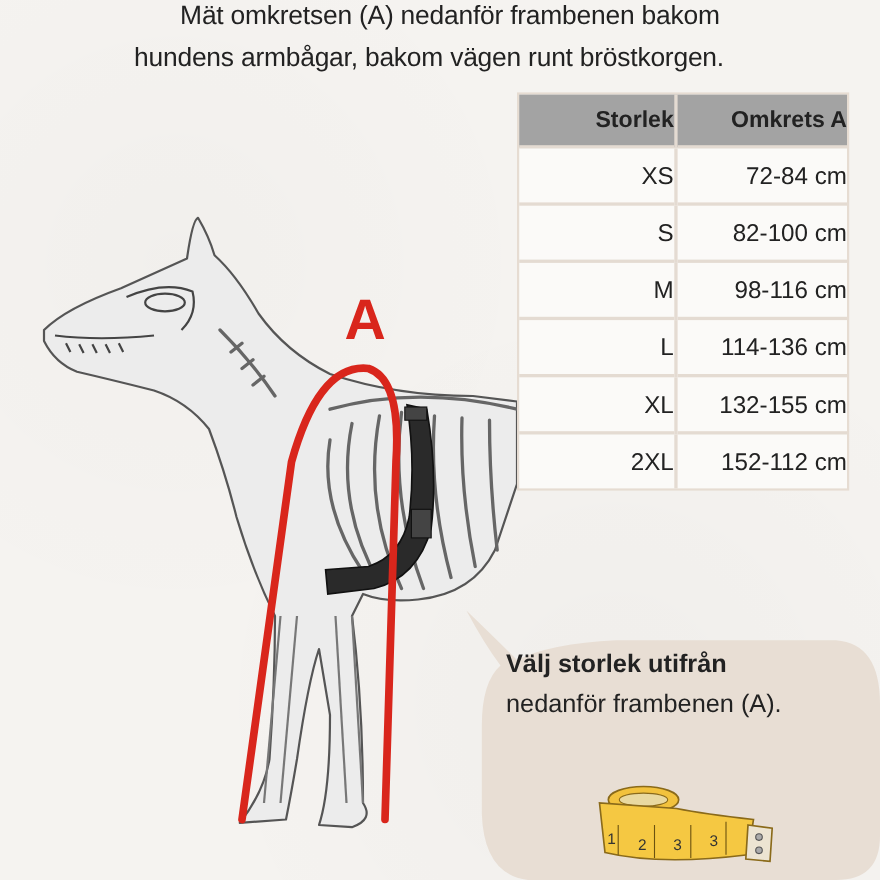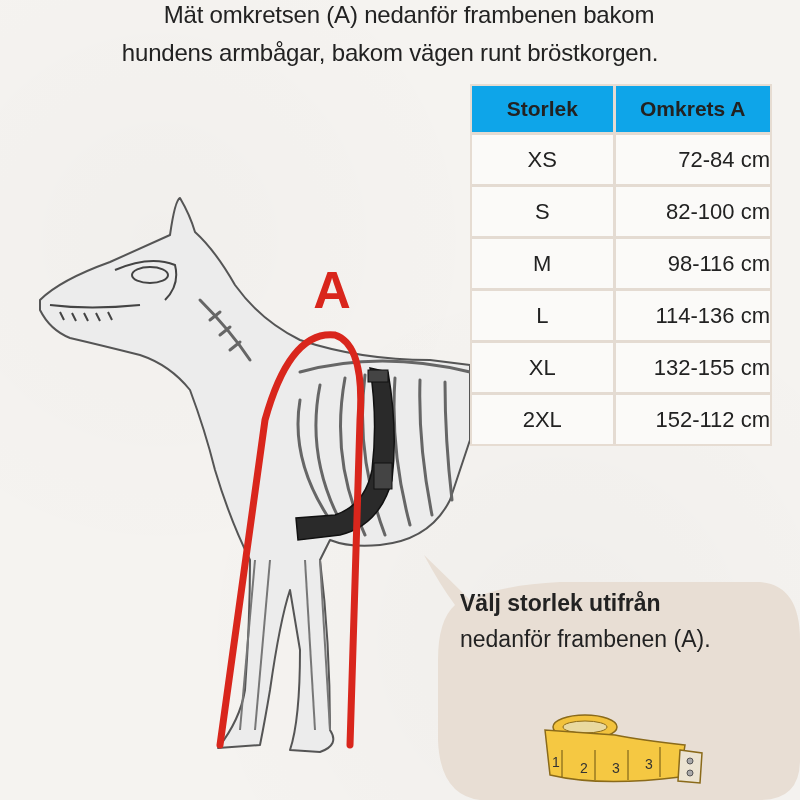--- a/index.html
+++ b/index.html
@@ -13,23 +13,23 @@
   .headline{position:absolute;top:-4px;left:0;width:800px;text-align:center;
     font-size:24px;line-height:38px;color:#222;letter-spacing:-0.2px;}
   .headline div{white-space:nowrap;}
   .headline .l1{padding-left:18px;}
   .headline .l2{padding-right:20px;}
 
   .illustration{position:absolute;left:0;top:180px;width:620px;height:620px;}
 
   .size-table{position:absolute;left:472px;top:86px;width:298px;border-collapse:collapse;
     background:#fbfaf8;box-shadow:0 0 0 2px #e6dcd2;}
-  .size-table th{background:#0ea5e9;height:46px;font-size:21px;font-weight:bold;color:#222;
-    text-align:center;padding:0;}
-  .size-table td{height:49px;font-size:22px;color:#222;text-align:center;padding:0;
+  .size-table th{background:#a3a3a3;height:46px;font-size:21px;font-weight:bold;color:#222;
+    text-align:right;padding:0;}
+  .size-table td{height:49px;font-size:22px;color:#222;text-align:right;padding:0;
     border-top:3px solid #e4dbd2;}
   .size-table th + th,.size-table td + td{border-left:3px solid #e4dbd2;}
   .size-table td.range{text-align:right;}
   .size-table col.c1{width:142px;}
 
   .bubble{position:absolute;left:424px;top:555px;width:376px;height:245px;}
   .bubble-text{position:absolute;left:460px;top:585px;width:310px;font-size:23px;line-height:36px;color:#222;}
   .bubble-text .bold{font-weight:bold;}
   .tape{position:absolute;left:540px;top:705px;width:170px;height:85px;}
 </style>

